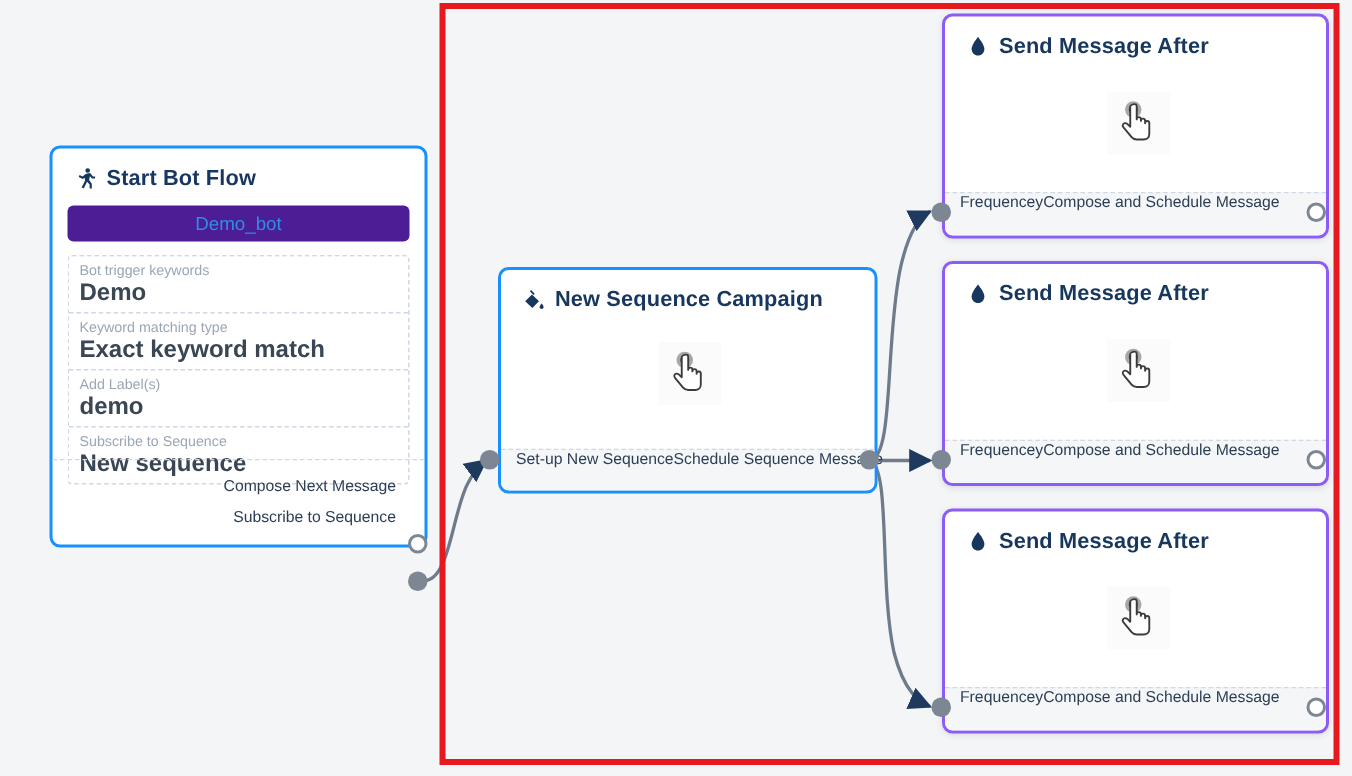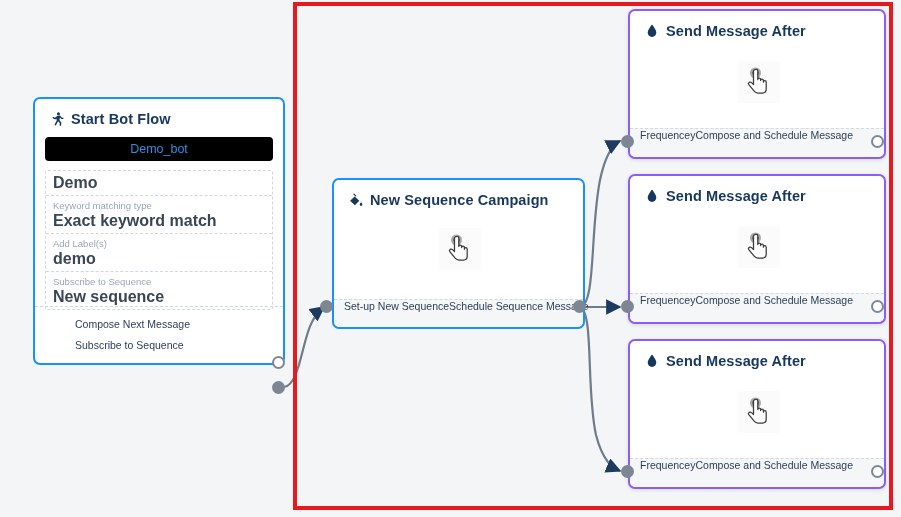--- a/index.html
+++ b/index.html
@@ -69,21 +69,21 @@
     color: #17375e;
     letter-spacing: .1px;
   }
   .node-title .ttl-txt { white-space: nowrap; }
 
   .title-icon { width: 16px; height: 16px; display: block; flex: 0 0 auto; }
 
   
   .bot-pill {
     margin: 6px 10px 0 10px;
-    background: #000000;
+    background: #4c1d95;
     border-radius: 4px;
     height: 24px;
     line-height: 24px;
     text-align: center;
     color: #2f8ee0;
     font-size: 12.5px;
   }
   .fields {
     margin: 9px 10px 0 10px;
     border: 1px dashed #cfd8e3;
@@ -115,27 +115,26 @@
     border-top: 1px dashed #cfd8e3;
     background: #f4f6f8;
     border-bottom-left-radius: 6px;
     border-bottom-right-radius: 6px;
   }
   .footer-clear { background: transparent; border-top: 1px dashed #cfd8e3; }
 
   .port-row {
     display: flex;
     align-items: center;
-    justify-content: flex-start;
+    justify-content: flex-end;
     height: 21px;
-    padding-right: 8px;
+    padding-right: 19px;
     font-size: 10.5px;
     color: #2c3e55;
     white-space: nowrap;
-    margin-left: 40px;
   }
   .port-row-lr {
     display: flex;
     justify-content: space-between;
     height: 26px;
     padding: 0 10px;
     font-size: 10.5px;
     color: #2c3e55;
     white-space: nowrap;
   }
@@ -188,20 +187,21 @@
         <circle cx="14.2" cy="4" r="2.3" fill="#17375e"></circle>
         <path d="M12.6 7.2 L9 10.1 L6.1 8.6 L5.2 10.4 L9.3 12.6 L11.1 11.2 L11.6 14.1 L8.1 21 L10.2 21.9 L13.6 15.2 L16.1 18 L16.1 22 L18.3 22 L18.3 17.2 L15.6 13.6 L16.4 9.7 L18.6 12.1 L21.6 12.1 L21.6 10.1 L19.5 10.1 L16.6 6.6 Z" fill="#17375e"></path>
       </svg>
       <span class="ttl-txt">Start Bot Flow</span>
     </div>
 
     <div class="bot-pill">Demo_bot</div>
 
     <div class="fields">
       <div class="field">
+        <div class="field-label">Bot trigger keywords</div>
         <div class="field-value">Demo</div>
       </div>
       <div class="field">
         <div class="field-label">Keyword matching type</div>
         <div class="field-value">Exact keyword match</div>
       </div>
       <div class="field">
         <div class="field-label">Add Label(s)</div>
         <div class="field-value">demo</div>
       </div>

